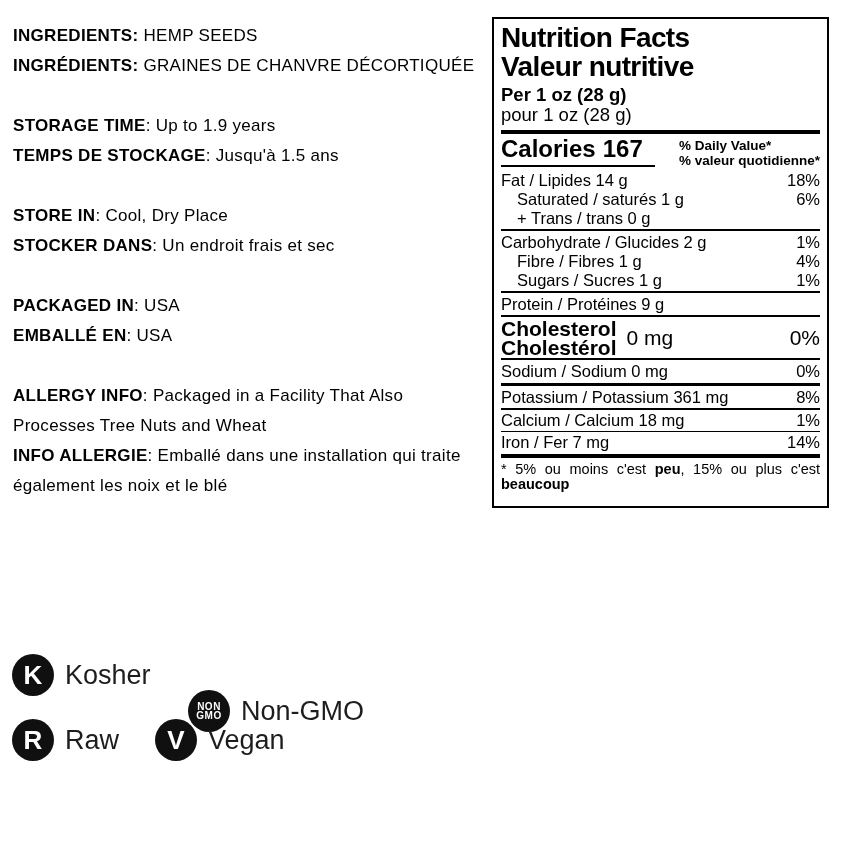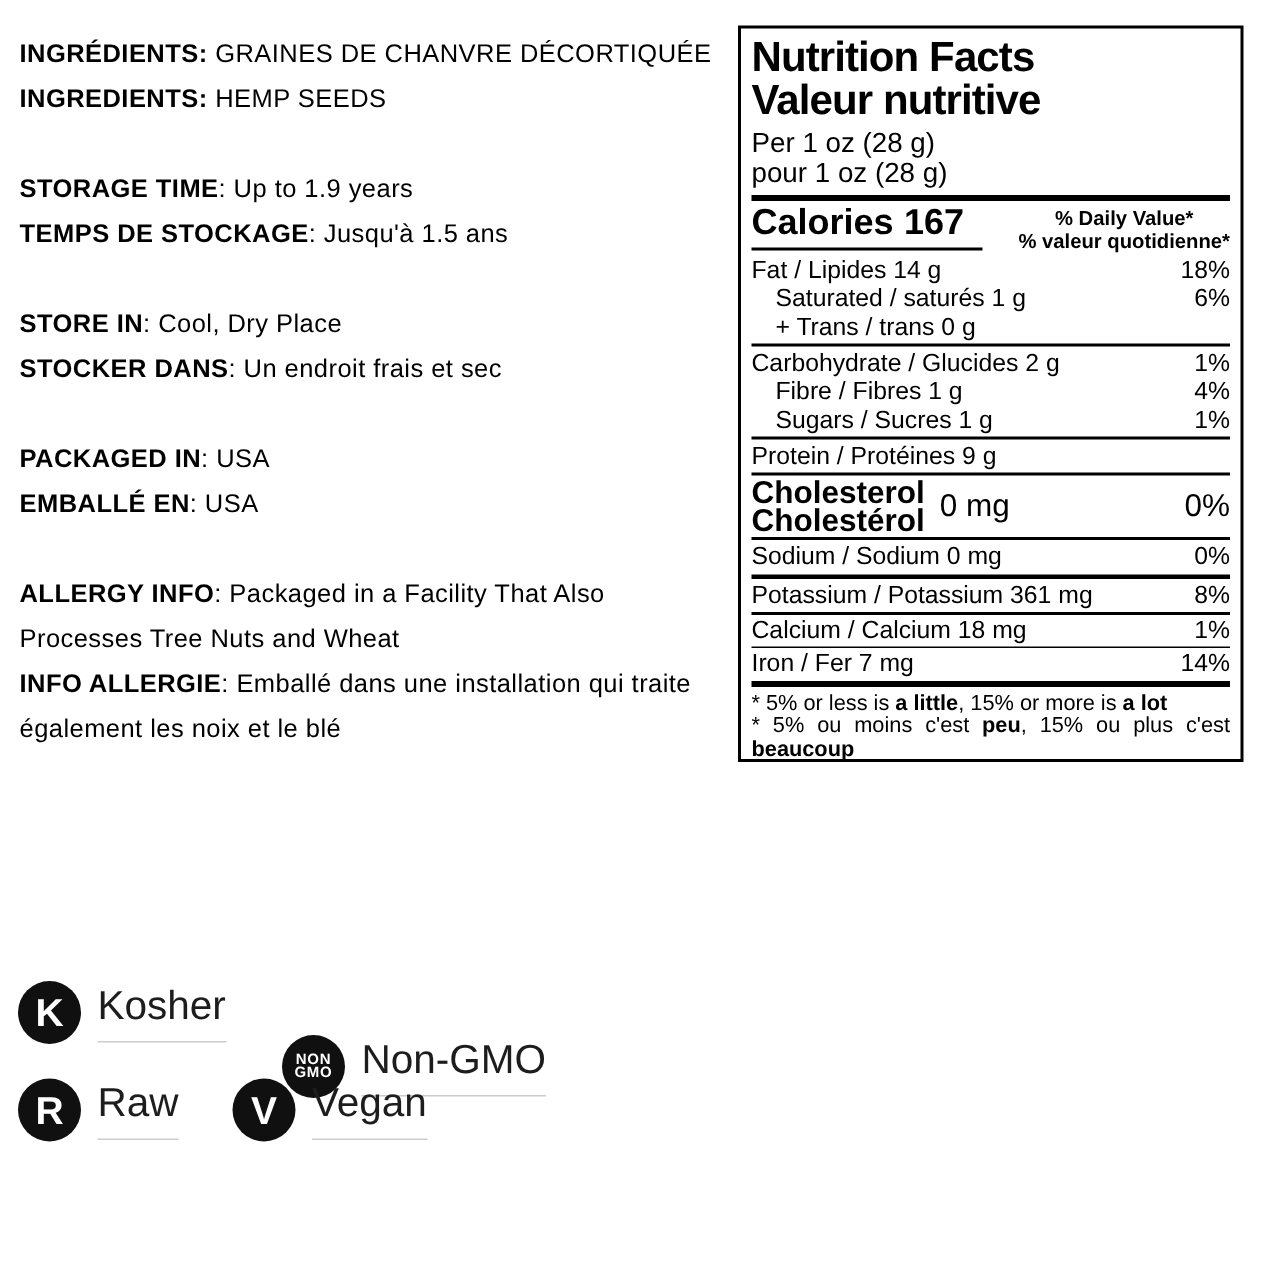--- a/index.html
+++ b/index.html
@@ -46,21 +46,21 @@
     font-size: 28px;
     font-weight: bold;
     line-height: 29px;
     letter-spacing: -0.6px;
     white-space: nowrap;
   }
   .nf-serving {
     font-size: 18.5px;
     line-height: 20px;
   }
-  .nf-serving.first { margin-top: 4px; }
+  .nf-serving.first { margin-top: 4px; font-weight: bold; }
   .bar { background: #000; }
   .b35 { height: 3.5px; margin: 2px 0; }
   .b20 { height: 2px;   margin: 1.5px 0; }
   .b15 { height: 1.5px; margin: 1px 0; }
   .bar.top { margin-top: 5px; }
 
   .nf-cal-row {
     display: flex;
     justify-content: space-between;
     align-items: flex-start;
@@ -69,21 +69,21 @@
   .nf-cal {
     font-size: 24px;
     font-weight: bold;
     line-height: 26px;
     border-bottom: 2.5px solid #000;
     padding: 0 12px 3px 0;
     white-space: nowrap;
   }
   .nf-cal .cal-val { margin-left: 7px; }
   .nf-dvh {
-    text-align: center;
+    text-align: left;
     font-size: 13.5px;
     font-weight: bold;
     line-height: 15px;
     padding-top: 2px;
     white-space: nowrap;
   }
 
   .nf-rows { margin-top: 3px; }
   .nf-row {
     display: flex;
@@ -130,21 +130,21 @@
     flex-direction: column;
     align-items: center;
     justify-content: center;
     font-weight: bold;
     flex: 0 0 auto;
   }
   .badge-circle .big-glyph { font-size: 26px; line-height: 26px; }
   .badge-circle .small-glyph { font-size: 10px; line-height: 9px; letter-spacing: 0.5px; }
   .badge-text-wrap {
     display: flex;
-    flex-direction: column;
+    flex-direction: row;
     margin-left: 11px;
   }
   .badge-label {
     font-size: 27px;
     line-height: 31px;
     color: #1d1d1d;
     white-space: nowrap;
   }
   .badge-underline {
     height: 1px;
@@ -153,22 +153,22 @@
     width: 100%;
   }
 </style>
 </head>
 <body>
 
 <div class="page">
 
   <div class="info-panel">
     <div class="info-group">
+      <div class="info-line"><b>INGREDIENTS:</b><span> HEMP SEEDS</span></div>
       <div class="info-line"><b>INGRÉDIENTS:</b><span> GRAINES DE CHANVRE DÉCORTIQUÉE</span></div>
-      <div class="info-line"><b>INGREDIENTS:</b><span> HEMP SEEDS</span></div>
     </div>
     <div class="info-group">
       <div class="info-line"><b>STORAGE TIME</b><span>: Up to 1.9 years</span></div>
       <div class="info-line"><b>TEMPS DE STOCKAGE</b><span>: Jusqu'à 1.5 ans</span></div>
     </div>
     <div class="info-group">
       <div class="info-line"><b>STORE IN</b><span>: Cool, Dry Place</span></div>
       <div class="info-line"><b>STOCKER DANS</b><span>: Un endroit frais et sec</span></div>
     </div>
     <div class="info-group">
@@ -261,21 +261,20 @@
       </div>
       <div class="bar b15"></div>
 
       <div class="nf-row">
         <span class="nm"><span>Iron / Fer 7 mg</span></span>
         <span class="dv">14%</span>
       </div>
       <div class="bar b35"></div>
 
       <div class="nf-foot">
-        <div class="en"><span>* 5% or less is </span><b>a little</b><span>, 15% or more is </span><b>a lot</b></div>
         <div class="fr"><span>* 5% ou moins c'est </span><b>peu</b><span>, 15% ou plus c'est </span><b>beaucoup</b></div>
       </div>
     </div>
   </div>
 
   <div class="badge-group" style="left:12px; top:654px;">
     <div class="badge-circle">
       <span class="big-glyph">K</span>
     </div>
     <div class="badge-text-wrap">

